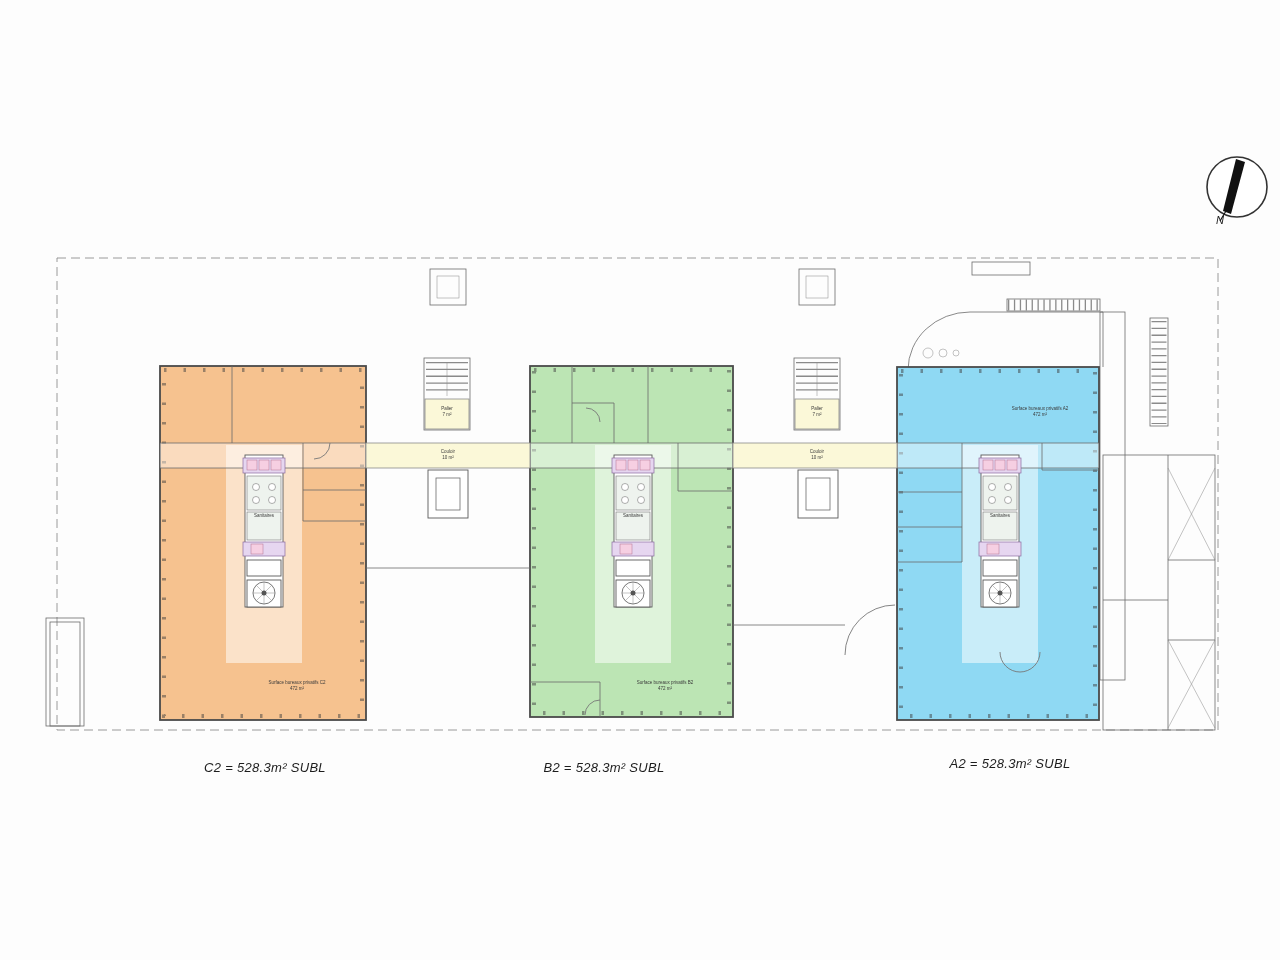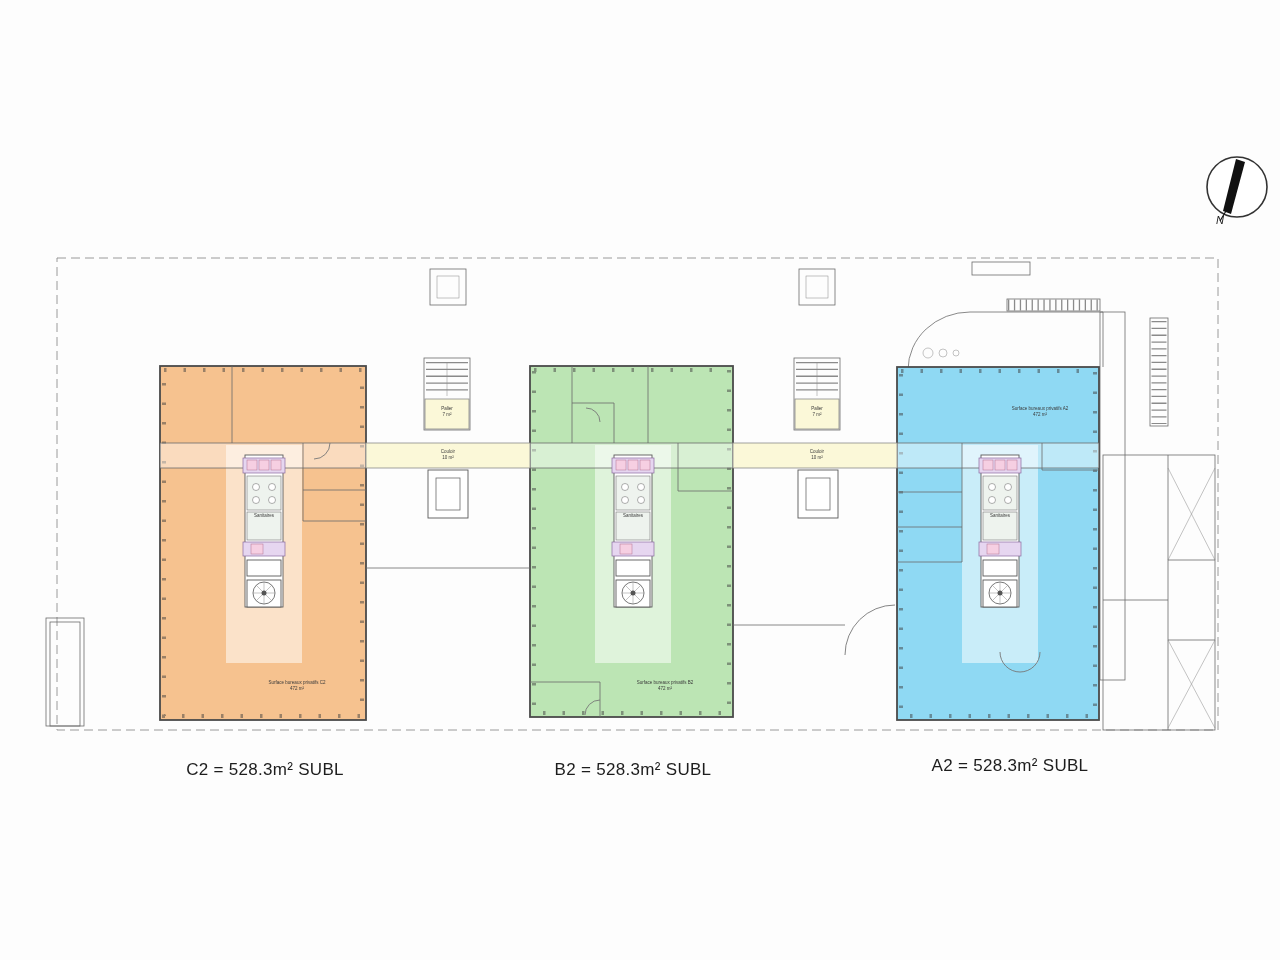--- a/index.html
+++ b/index.html
@@ -25,21 +25,21 @@
   .stair-hub   { fill:#555; }
   .thin        { stroke:#888; stroke-width:0.5; fill:none; }
   .rung-tower  { stroke:#8a8a8a; stroke-width:42; stroke-dasharray:1.3 5.5; }
   .rung-ladder { stroke:#8a8a8a; stroke-width:15; stroke-dasharray:1.3 5.5; }
   .rung-balc   { stroke:#8a8a8a; stroke-width:11; stroke-dasharray:1.3 4.6; }
   .arc         { fill:none; stroke:#777; stroke-width:0.9; }
   .needle      { fill:#111; }
 
   
   .lbl { position:absolute; color:var(--label,#1d1d1d); text-align:center; }
-  .unit-label { font-size:17px; letter-spacing:0.3px; width:220px; }
+  .unit-label { font-size:13px; font-style:italic; letter-spacing:0.3px; width:220px; }
   .tiny  { font-size:4.5px; line-height:1.3; color:#3a3a3a; }
   .tiny div { white-space:nowrap; }
   .compass-n { font-size:11px; font-style:italic; color:#222; }
 </style>
 </head>
 <body>
 
 <div class="canvas">
 
   <svg class="plan-svg" width="1280" height="960" viewBox="0 0 1280 960">
@@ -208,21 +208,21 @@
     </g>
 
     <g>
       <circle cx="1237" cy="187" r="30" fill="#ffffff" stroke="#333" stroke-width="1.6"></circle>
       <polygon class="needle" points="1236,159 1245,162 1231,214 1223,211"></polygon>
       <line x1="1226" y1="211" x2="1220" y2="221" stroke="#111" stroke-width="1.2"></line>
     </g>
   </svg>
 
   <div class="lbl unit-label" style="left:155px; top:760px;">C2 = 528.3m² SUBL</div>
-  <div class="lbl unit-label" style="left:523px; top:760px;">B2 = 528.3m² SUBL</div>
+  <div class="lbl unit-label" style="left:494px; top:760px;">B2 = 528.3m² SUBL</div>
   <div class="lbl unit-label" style="left:900px; top:756px;">A2 = 528.3m² SUBL</div>
 
   <div class="lbl tiny" style="left:408px; top:449px; width:80px;">
     <div>Couloir</div>
     <div>10 m²</div>
   </div>
   <div class="lbl tiny" style="left:777px; top:449px; width:80px;">
     <div>Couloir</div>
     <div>10 m²</div>
   </div>

